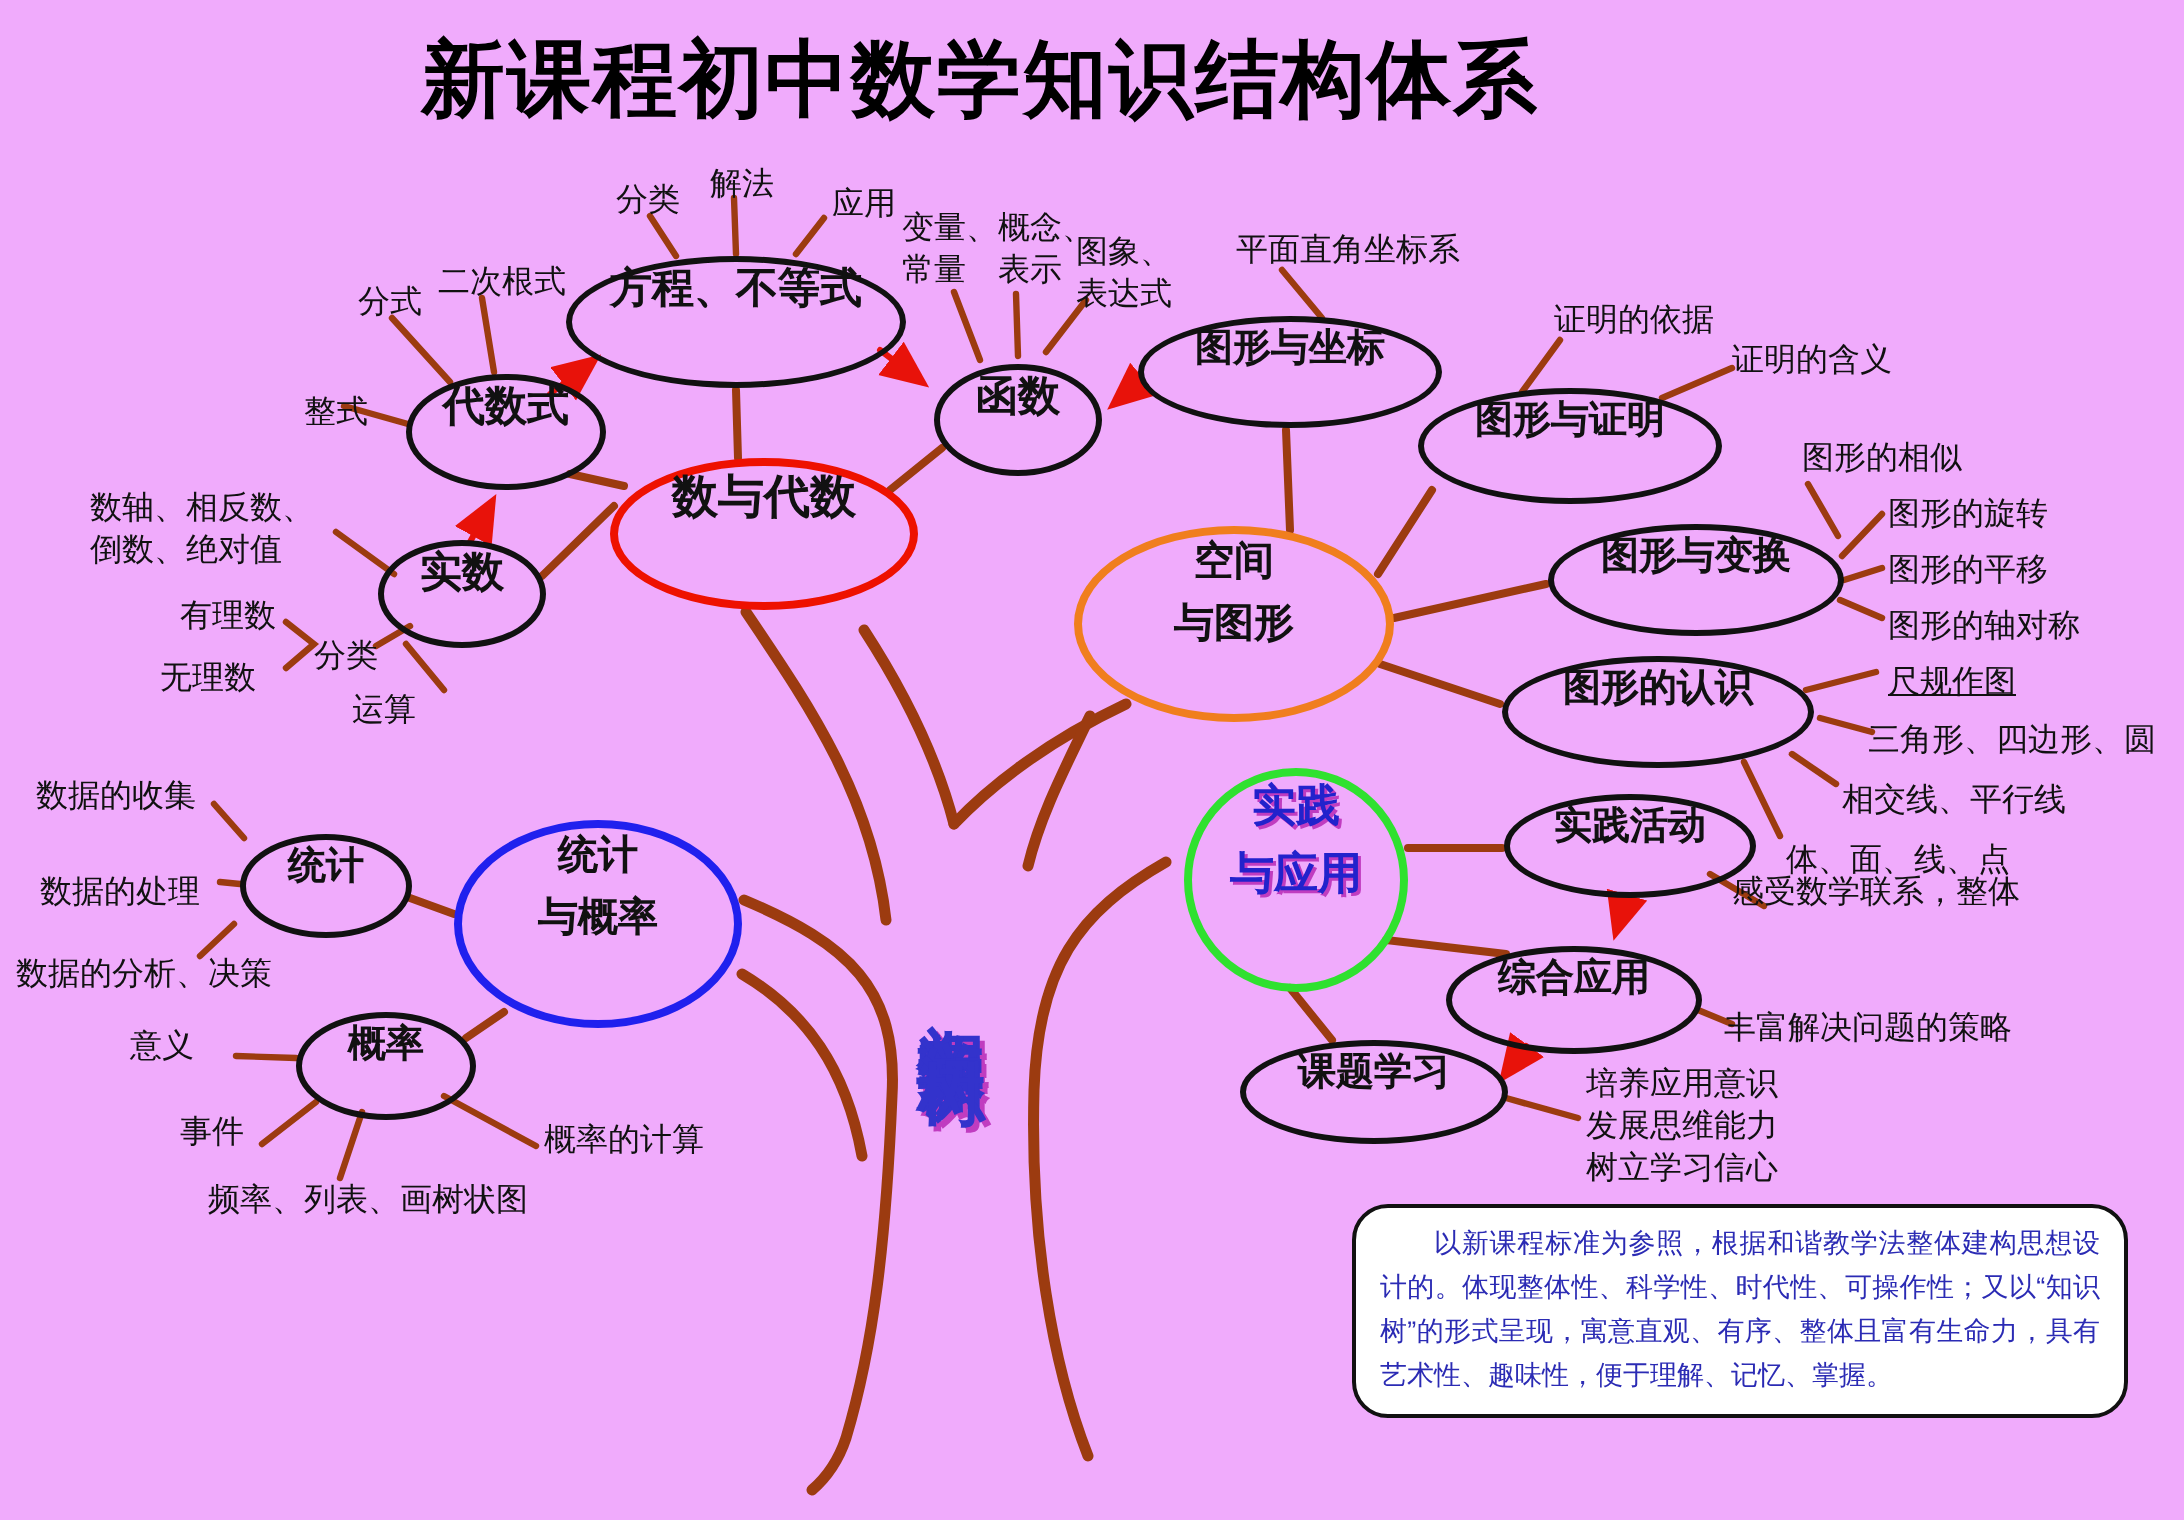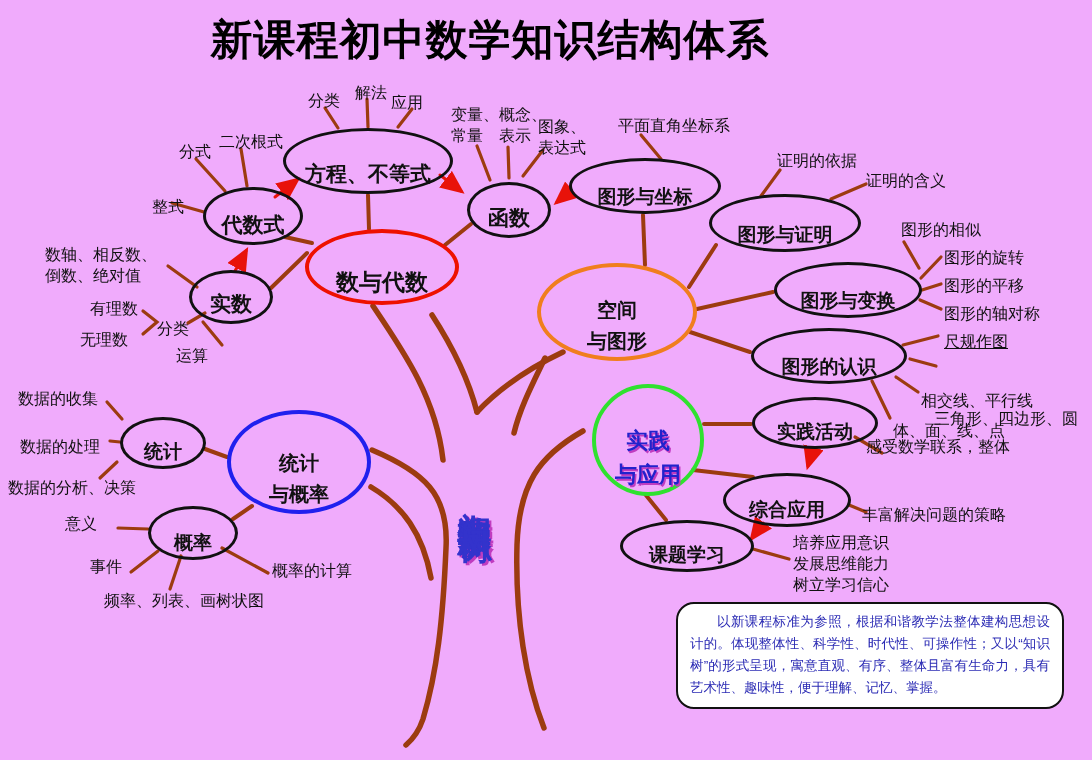--- a/index.html
+++ b/index.html
@@ -6,22 +6,22 @@
   .canvas{position:relative;width:1092px;height:760px;background:#f0abfc;overflow:hidden;
           font-family:"Liberation Sans","DejaVu Sans",sans-serif;}
   svg.lines{position:absolute;left:0;top:0;width:1092px;height:760px;}
   path.trunkline{stroke:var(--branch);stroke-width:5.5;fill:none;stroke-linecap:round;}
   path.branch{stroke:var(--branch);stroke-width:4;fill:none;stroke-linecap:round;}
   path.connector{stroke:var(--branch);stroke-width:3.2;fill:none;stroke-linecap:round;}
   path.arrow{stroke:var(--arrow);stroke-width:3;fill:none;stroke-linecap:round;}
   .page-title{position:absolute;left:140px;top:12px;width:700px;text-align:center;
               font-size:42px;font-weight:bold;color:#000;letter-spacing:1px;}
   .node{position:absolute;border-style:solid;border-radius:50%;display:flex;flex-direction:column;
-        align-items:center;justify-content:flex-end;font-weight:bold;color:#111;text-align:center;
-        line-height:1.55;box-sizing:border-box;background:transparent;}
+        align-items:center;justify-content:flex-start;font-weight:bold;color:#111;text-align:center;
+        line-height:1.55;box-sizing:border-box;background:transparent;font-family:Liberation Mono, monospace;}
   .node.blue-text{color:var(--practice);text-shadow:1.5px 1.5px 0 #c03cc0;}
   .leaf{position:absolute;font-size:16px;line-height:21px;color:#111;white-space:pre-line;}
   .leaf.center{text-align:center;}
   .trunk-label{position:absolute;left:452px;top:484px;height:270px;
                writing-mode:vertical-rl;text-orientation:upright;
                font-size:34px;font-weight:bold;color:var(--trunktext);
                text-shadow:2.5px 2.5px 0 var(--trunkshadow);letter-spacing:3px;}
   .note{position:absolute;left:676px;top:602px;width:388px;box-sizing:border-box;
         border:2.5px solid #111;border-radius:18px;padding:7px 12px 9px 12px;background:#fff;}
   .note-title{text-align:center;font-size:16px;font-weight:bold;color:var(--notetitle);
@@ -168,21 +168,21 @@
       <div class="node" style="left: 120px; top: 417px; width: 86px; height: 52px; border-width: 3px; border-color: rgb(17, 17, 17); font-size: 19px;">
         <div>统计</div>
       </div>
       <div class="node" style="left: 148px; top: 506px; width: 90px; height: 54px; border-width: 3px; border-color: rgb(17, 17, 17); font-size: 19px;">
         <div>概率</div>
       </div>
     </div>
   <div>
       <div class="leaf" style="left: 308px; top: 90px;">分类</div>
       <div class="leaf" style="left: 355px; top: 82px;">解法</div>
-      <div class="leaf" style="left: 391px; top: 92px;">应用</div>
+      <div class="leaf" style="left: 416px; top: 92px;">应用</div>
       <div class="leaf" style="left: 179px; top: 141px;">分式</div>
       <div class="leaf" style="left: 219px; top: 131px;">二次根式</div>
       <div class="leaf" style="left: 129px; top: 196px; margin-left: 23px;">整式</div>
       <div class="leaf" style="left: 45px; top: 244px;">数轴、相反数、
 倒数、绝对值</div>
       <div class="leaf" style="left: 90px; top: 298px;">有理数</div>
       <div class="leaf" style="left: 80px; top: 329px;">无理数</div>
       <div class="leaf" style="left: 157px; top: 318px;">分类</div>
       <div class="leaf" style="left: 176px; top: 345px;">运算</div>
       <div class="leaf" style="left: 451px; top: 104px;">变量、概念、
@@ -190,21 +190,21 @@
       <div class="leaf center" style="left: 538px; top: 116px;">图象、
 表达式</div>
       <div class="leaf" style="left: 618px; top: 115px;">平面直角坐标系</div>
       <div class="leaf" style="left: 777px; top: 150px;">证明的依据</div>
       <div class="leaf" style="left: 866px; top: 170px;">证明的含义</div>
       <div class="leaf" style="left: 901px; top: 219px;">图形的相似</div>
       <div class="leaf" style="left: 944px; top: 247px;">图形的旋转</div>
       <div class="leaf" style="left: 944px; top: 275px;">图形的平移</div>
       <div class="leaf" style="left: 944px; top: 303px;">图形的轴对称</div>
       <div class="leaf" style="left: 944px; top: 331px; text-decoration: underline;">尺规作图</div>
-      <div class="leaf" style="left: 934px; top: 360px; margin-top: 48px;">三角形、四边形、圆</div>
+      <div class="leaf" style="left: 934px; top: 360px;">三角形、四边形、圆</div>
       <div class="leaf" style="left: 921px; top: 390px;">相交线、平行线</div>
       <div class="leaf" style="left: 893px; top: 420px;">体、面、线、点</div>
       <div class="leaf" style="left: 866px; top: 436px;">感受数学联系，整体</div>
       <div class="leaf" style="left: 862px; top: 504px;">丰富解决问题的策略</div>
       <div class="leaf" style="left: 793px; top: 532px;">培养应用意识
 发展思维能力
 树立学习信心</div>
       <div class="leaf" style="left: 18px; top: 388px;">数据的收集</div>
       <div class="leaf" style="left: 20px; top: 436px;">数据的处理</div>
       <div class="leaf" style="left: 8px; top: 477px;">数据的分析、决策</div>

